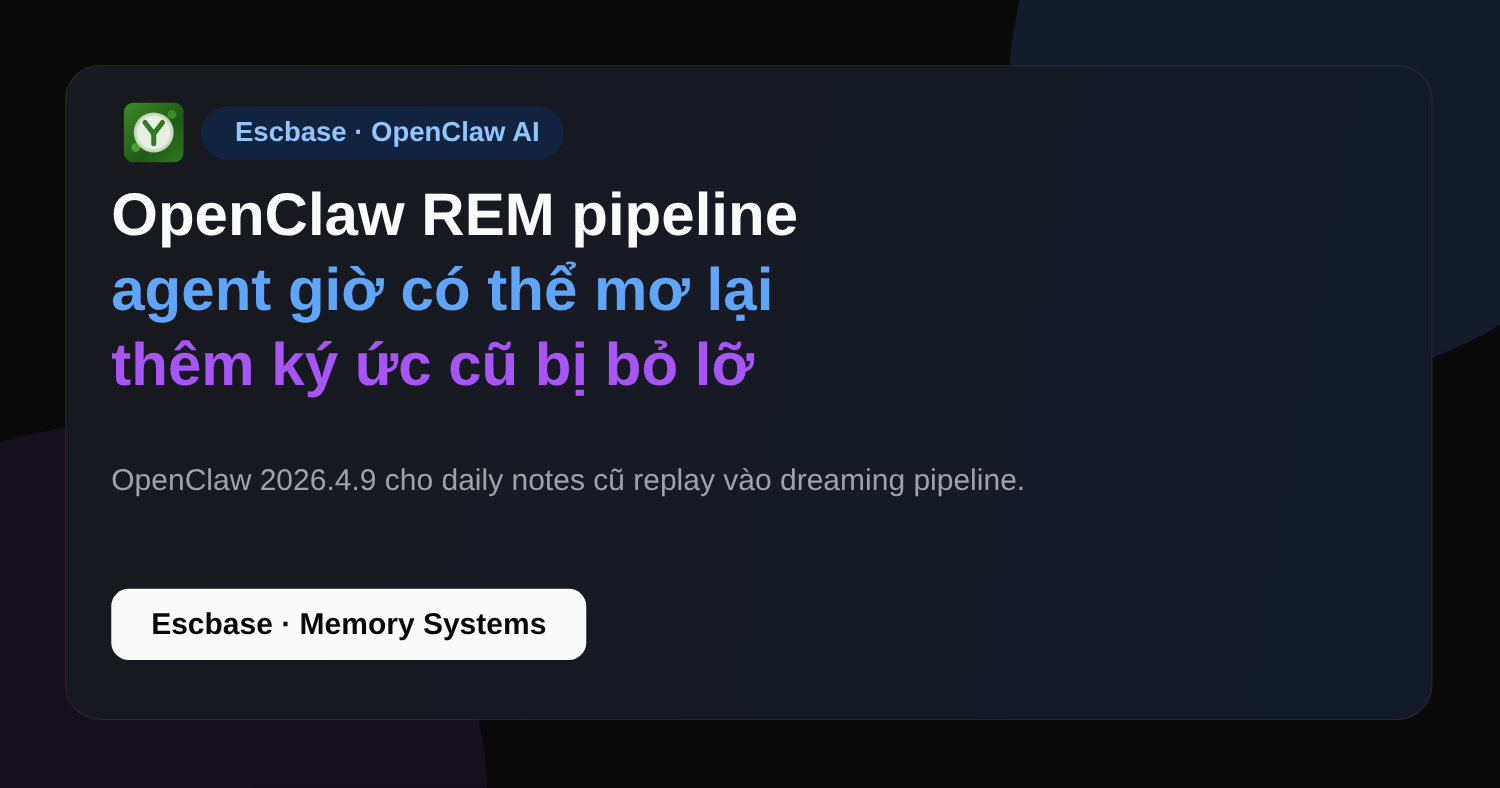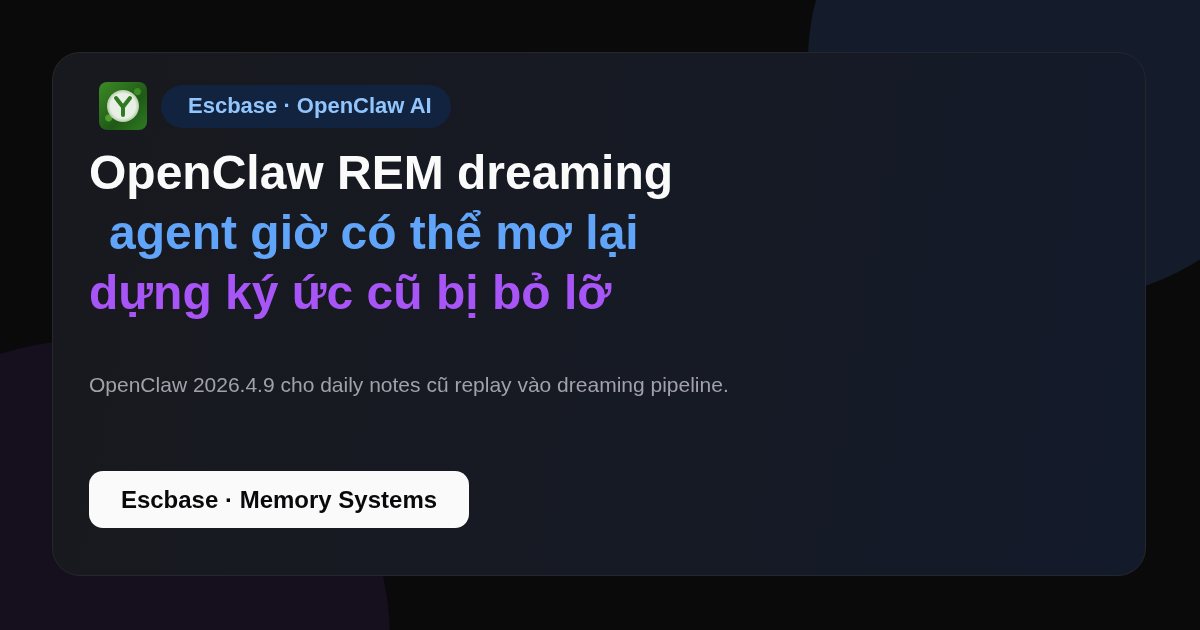--- a/index.html
+++ b/index.html
@@ -97,27 +97,27 @@
     .title {
       position: absolute;
       left: 36px;
       top: 90px;
       font-weight: bold;
       font-size: 48px;
       line-height: 60px;
       margin: 0;
     }
     .title .l1 { color: #fafafa; display: block; }
-    .title .l2 { color: #60a5fa; display: block; margin-left: 20px; }
+    .title .l2 { color: #60a5fa; display: block; }
     .title .l3 { color: #a855f7; display: block; }
     .desc {
       position: absolute;
       left: 36px;
       top: 314px;
-      font-size: 21px;
+      font-size: 24px;
       line-height: 36px;
       color: #a1a1aa;
       margin: 0;
     }
     .desc span { display: block; }
     .cta {
       position: absolute;
       left: 36px;
       top: 418px;
       width: 380px;
@@ -147,23 +147,23 @@
       <div class="ring"></div>
       <svg width="24" height="24" viewBox="0 0 24 24">
         <path d="M5 4 L12 13 L12 21" stroke="#2f7a22" stroke-width="4" fill="none" stroke-linecap="round"></path>
         <path d="M19 4 L12 13" stroke="#2f7a22" stroke-width="4" fill="none" stroke-linecap="round"></path>
       </svg>
     </div>
     <div class="pill">Escbase · OpenClaw AI</div>
   </div>
 
   <h1 class="title">
-    <span class="l1">OpenClaw REM dreaming</span>
+    <span class="l1">OpenClaw REM pipeline</span>
     <span class="l2">agent giờ có thể mơ lại</span>
-    <span class="l3">dựng ký ức cũ bị bỏ lỡ</span>
+    <span class="l3">thêm ký ức cũ bị bỏ lỡ</span>
   </h1>
 
   <p class="desc">
     <span>OpenClaw 2026.4.9 cho daily notes cũ replay vào dreaming pipeline.</span>
   </p>
 
   <button class="cta">Escbase · Memory Systems</button>
 </div>
 
 </body></html>

